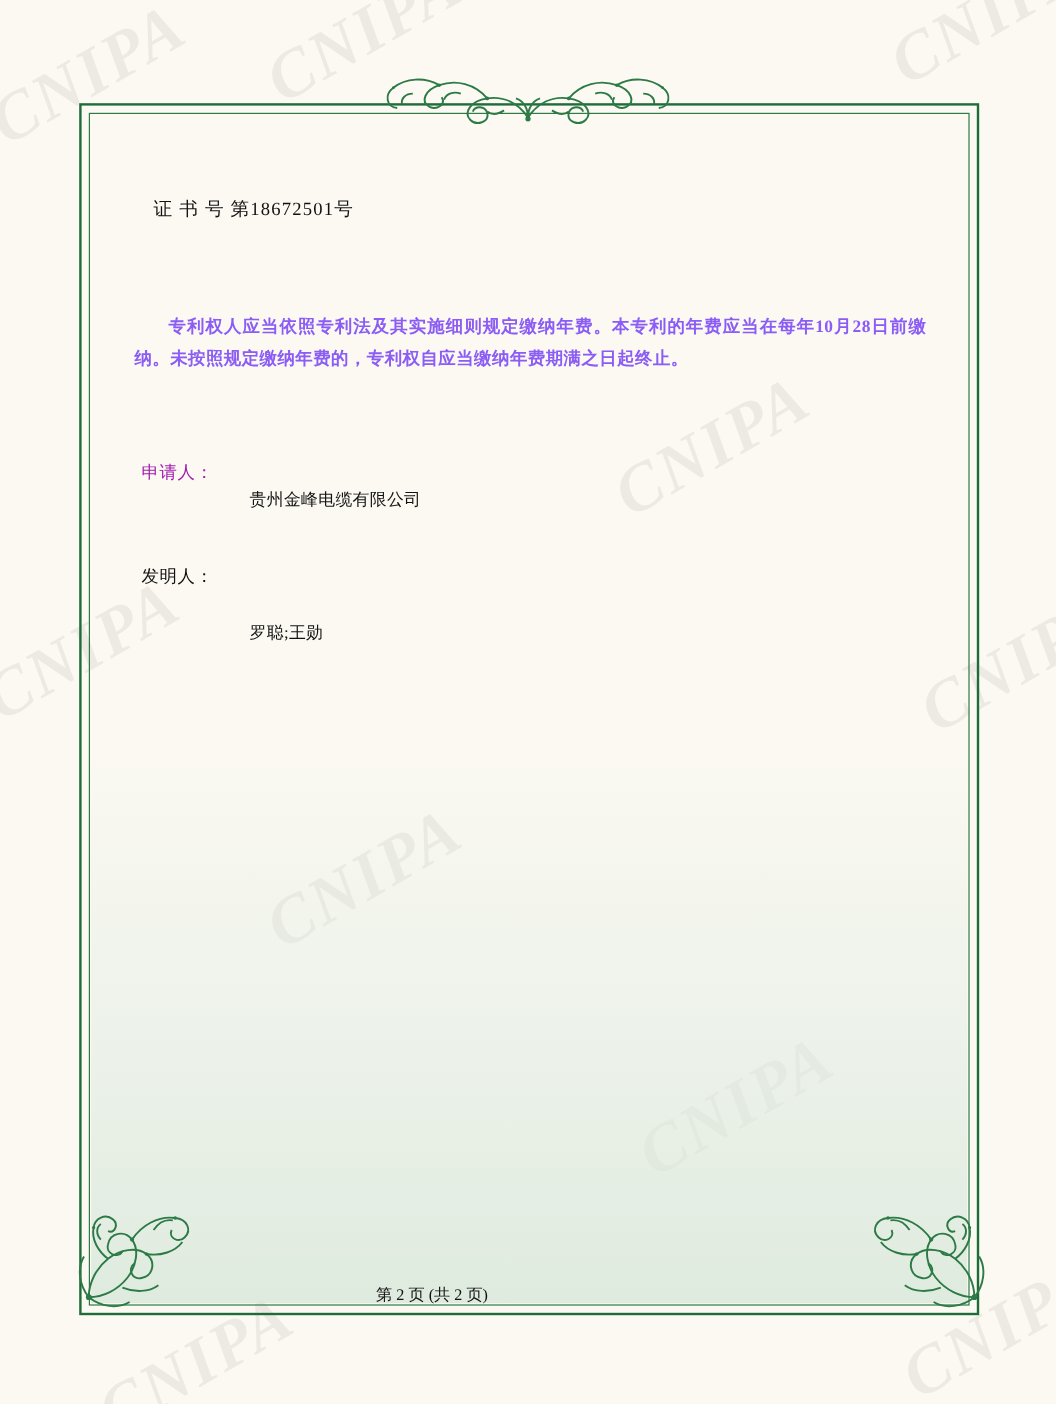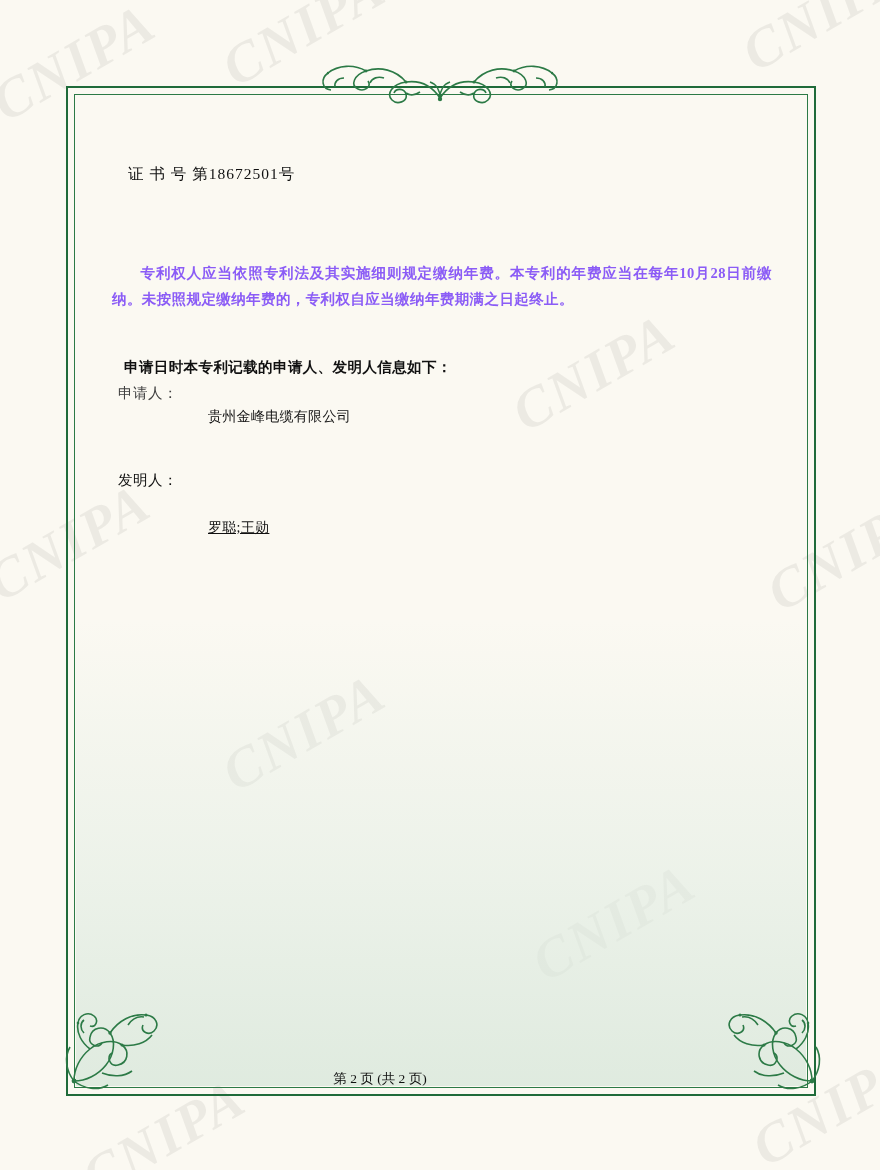--- a/index.html
+++ b/index.html
@@ -123,21 +123,21 @@
     font-size: 14.5px;
     color: #111;
     font-weight: bold;
     letter-spacing: 0.4px;
   }
   .lbl-applicant {
     position: absolute;
     left: 118px;
     top: 384px;
     font-size: 14.5px;
-    color: #404040;
+    color: #a21caf;
     letter-spacing: 0.5px;
   }
   .val-applicant {
     position: absolute;
     left: 208px;
     top: 408px;
     font-size: 14px;
     color: #111;
     letter-spacing: 0.3px;
     text-align: center;
@@ -150,32 +150,30 @@
     color: #111;
     letter-spacing: 0.5px;
   }
   .val-inventor {
     position: absolute;
     left: 208px;
     top: 519px;
     font-size: 14px;
     color: #111;
     letter-spacing: 0.3px;
-    text-decoration: underline;
   }
   .page-footer {
     position: absolute;
     left: 0;
     top: 1070px;
     width: 720px;
     text-align: center;
     font-size: 13.5px;
     color: #111;
     font-family: "Liberation Serif", serif;
-    padding-left: 20px;
   }
 </style>
 </head>
 <body>
 
 <div class="watermark-layer">
   <div class="wm" style="left:215px; top:-5px;  font-size:56px;">CNIPA</div>
   <div class="wm" style="left:735px; top:-20px; font-size:56px;">CNIPA</div>
   <div class="wm" style="left:-15px; top:30px;  font-size:56px;">CNIPA</div>
   <div class="wm" style="left:505px; top:340px; font-size:56px;">CNIPA</div>
@@ -270,21 +268,20 @@
       <circle cx="20" cy="38" r="1.3"></circle>
     </g>
   </svg>
 </div>
 
 <div class="content">
   <div class="cert-no">证 书 号 第18672501号</div>
 
   <div class="para"><span class="indent"></span><span>专利权人应当依照专利法及其实施细则规定缴纳年费。本专利的年费应当在每年10月28日前缴纳。未按照规定缴纳年费的，专利权自应当缴纳年费期满之日起终止。</span></div>
 
-  <div class="info-lead">申请日时本专利记载的申请人、发明人信息如下：</div>
 
   <div class="lbl-applicant">申请人：</div>
   <div class="val-applicant">贵州金峰电缆有限公司</div>
 
   <div class="lbl-inventor">发明人：</div>
   <div class="val-inventor">罗聪;王勋</div>
 
   <div class="page-footer">第 2 页 (共 2 页)</div>
 </div>
 

